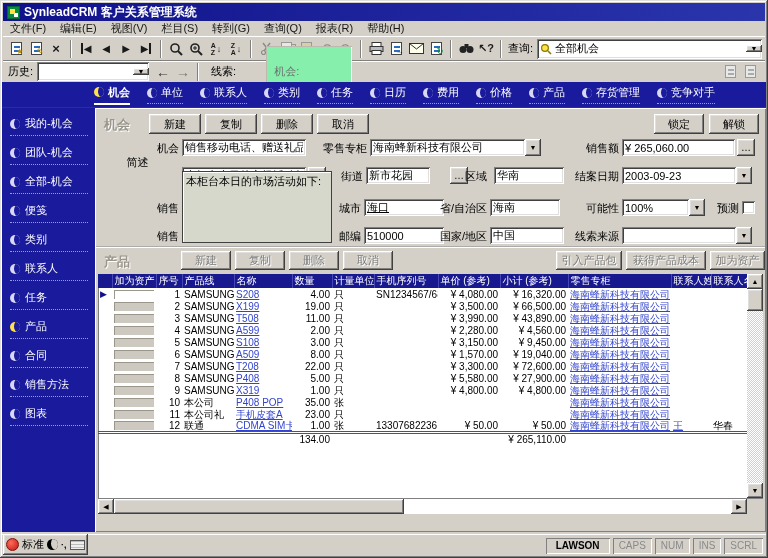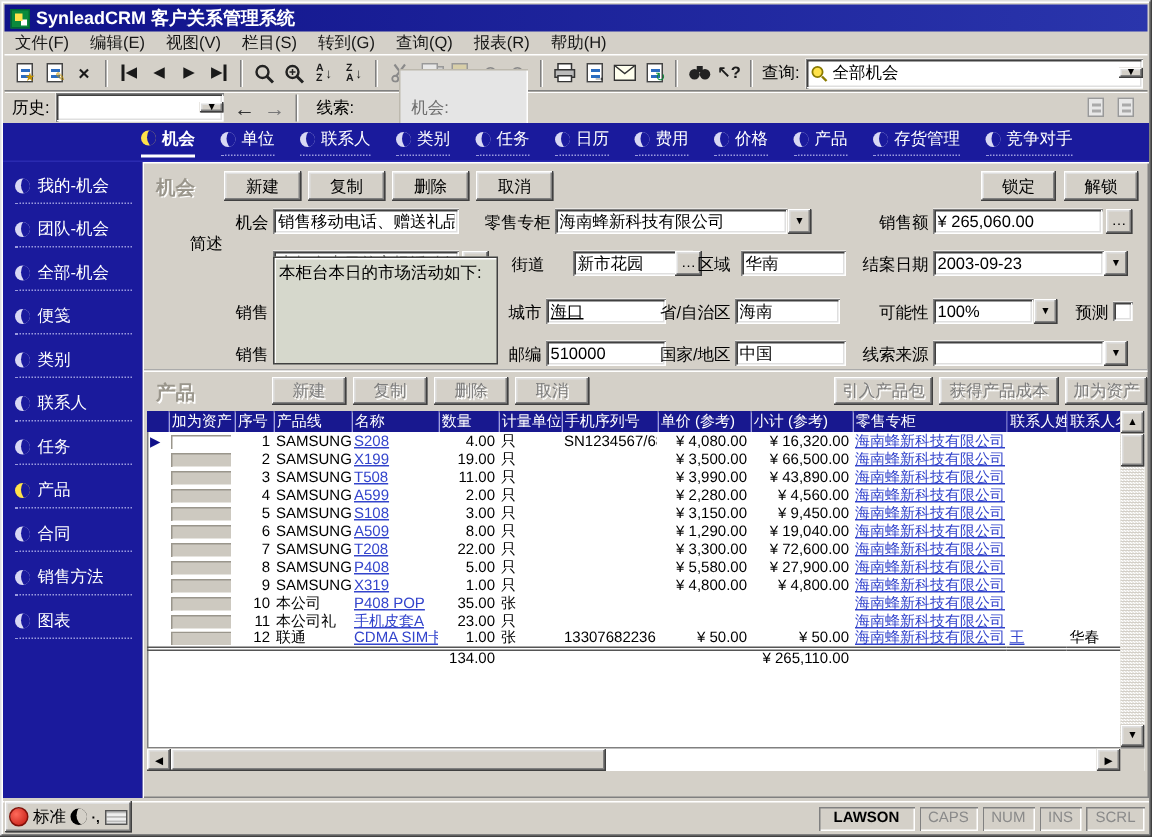--- a/index.html
+++ b/index.html
@@ -49,21 +49,21 @@
   .navg { font-size:10px; color:#1a1a1a; }
   .bar-l { border-left:2px solid #1a1a1a; padding-left:1px; }
   .bar-r { border-right:2px solid #1a1a1a; padding-right:1px; }
   .sort-ic { display:flex; flex-direction:column; font-size:7px; line-height:7px; font-weight:bold; }
   .sort-arrow { font-size:9px; margin-left:1px; }
   .query-label { margin:0 4px 0 2px; }
   .query-combo { flex:1; height:20px; display:flex; align-items:center; }
   .query-combo .txt { flex:1; padding:0 3px; }
   .mini-mag { width:12px; height:12px; flex:0 0 auto; margin-left:3px; }
   .hist-combo { width:112px; height:19px; display:flex; align-items:center; margin:0 4px; }
-  .flat-panel { background:#e5e5e5; color:#6e6e6e; padding:18px 8px; min-width:86px;
+  .flat-panel { background:#86efac; color:#6e6e6e; padding:18px 8px; min-width:86px;
     box-shadow: inset 1px 1px 0 #bdb9ae, inset -1px -1px 0 #fff; }
 
   
   #navy-bg { position:absolute; left:2px; top:82px; width:764px; height:450px; background:var(--navy); }
   #tabbar { position:absolute; left:2px; top:82px; width:764px; height:26px; background:var(--navy);
     display:flex; align-items:center; gap:17px; padding-left:92px; border-bottom:1px solid #2a2ab0; }
   .tab { display:flex; align-items:center; gap:4px; color:#fff; cursor:pointer; padding-bottom:3px;
     border-bottom:1px dotted #9a9ade; white-space:nowrap; }
   .tab.active { border-bottom:2px solid #fff; font-weight:bold; }
   .crescent { width:10px; height:10px; border-radius:50%; background:#d8d8f4; position:relative; overflow:hidden; display:inline-block; flex:0 0 auto; }
@@ -456,21 +456,21 @@
       <button class="btn dots-btn" style="position:absolute; left:641px; top:30px; width:18px; height:17px;">…</button>
 
       <span class="fl" style="left:0; top:44px; width:83px;text-align:center;">简述</span>
       <div class="fi" style="left:86px; top:58px; width:124px;">
           <div class="sunken">
             <input class="field" readonly="" value="本柜台本日的市场活动如下" style="">
           </div>
         </div>
       <button class="btn dots-btn" style="position:absolute; left:212px; top:58px; width:18px; height:17px;">…</button>
       <span class="fl" style="left:200px; top:58px; width:67px;">街道</span>
-      <div class="fi" style="left:286px; top:58px; width:80px;">
+      <div class="fi" style="left:270px; top:58px; width:64px;">
           <div class="sunken">
             <input class="field" readonly="" value="新市花园" style="">
           </div>
         </div>
       <button class="btn dots-btn" style="position:absolute; left:354px; top:58px; width:18px; height:17px;">…</button>
       <span class="fl" style="left:341px; top:58px; width:50px;">区域</span>
       <div class="fi" style="left:398px; top:58px; width:70px;">
           <div class="sunken">
             <input class="field" readonly="" value="华南" style="">
           </div>
@@ -672,21 +672,21 @@
                     <td class="marker"></td>
                     <td>
                       <span class="asset-box"></span>
                     </td>
                     <td class="num">6</td>
                     <td>SAMSUNG</td>
                     <td><span class="link">A509</span></td>
                     <td class="num">8.00</td>
                     <td>只</td>
                     <td></td>
-                    <td class="num">¥ 1,290.00</td>
+                    <td class="num">¥ 1,570.00</td>
                     <td class="num">¥ 19,040.00</td>
                     <td><span class="link">海南蜂新科技有限公司</span></td>
                     <td><span class="link"></span></td>
                     <td></td>
                   </tr>
 
                   <tr>
                     <td class="marker"></td>
                     <td>
                       <span class="asset-box"></span>

